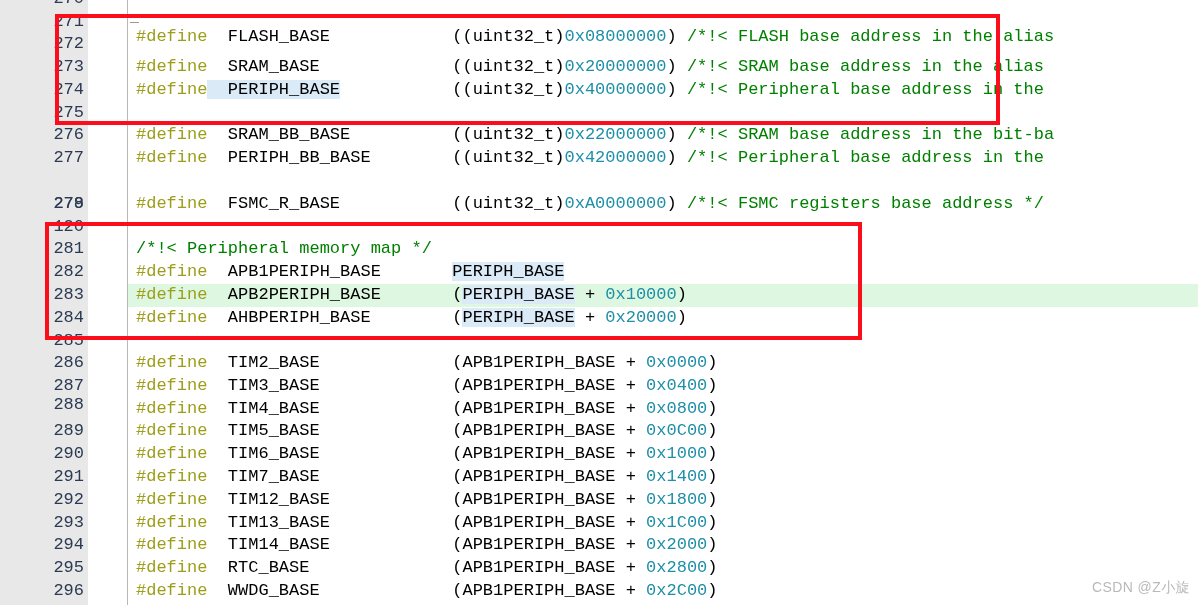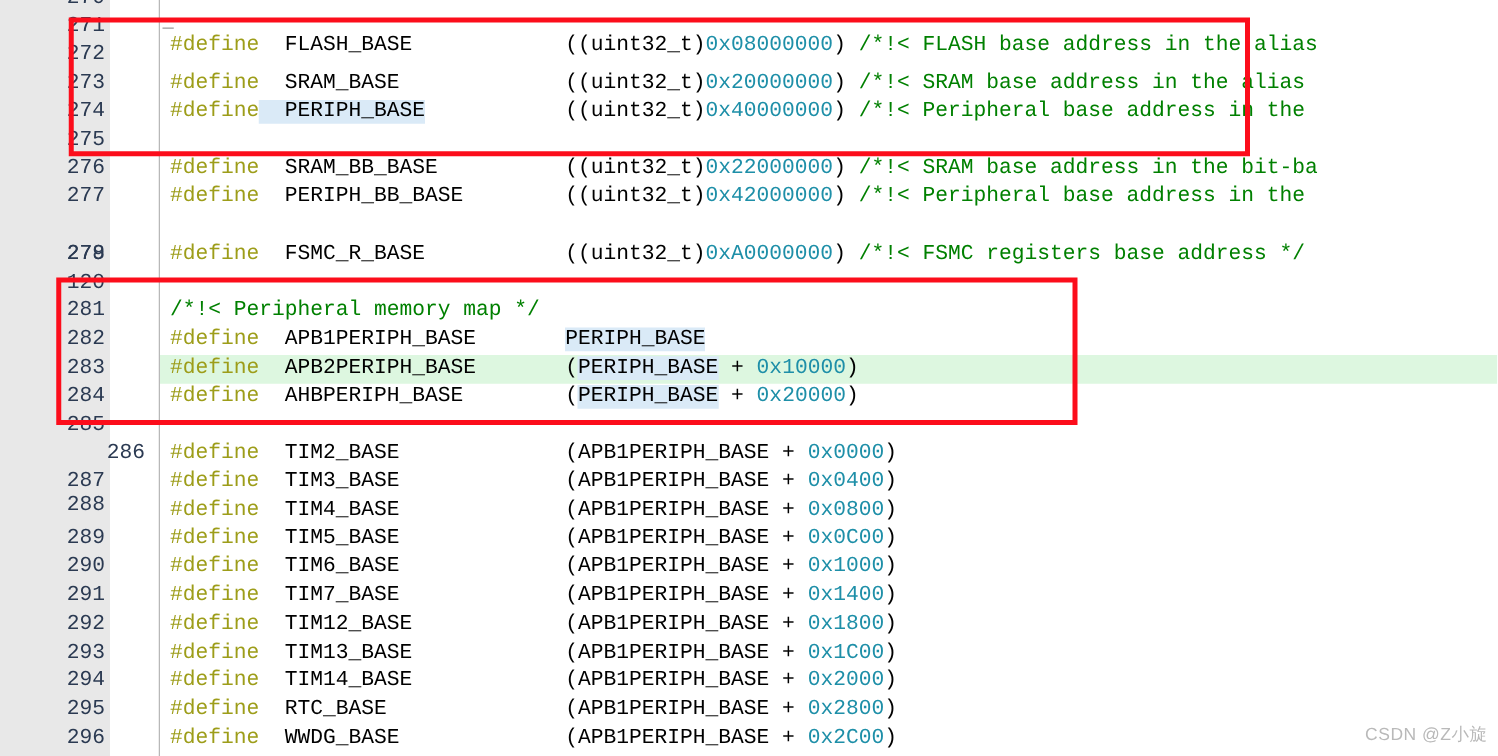--- a/index.html
+++ b/index.html
@@ -181,21 +181,21 @@
       <div class="lnum" style="top: 124px;">276</div>
       <div class="lnum" style="top: 147px;">277</div>
       <div class="lnum" style="top: 170px; margin-top: 23px;">278</div>
       <div class="lnum" style="top: 193px;">279</div>
       <div class="lnum" style="top: 216px;">120</div>
       <div class="lnum" style="top: 238px;">281</div>
       <div class="lnum" style="top: 261px;">282</div>
       <div class="lnum" style="top: 284px;">283</div>
       <div class="lnum" style="top: 307px;">284</div>
       <div class="lnum" style="top: 330px;">285</div>
-      <div class="lnum" style="top: 352px; margin-left: 32px;">286</div>
+      <div class="lnum" style="top: 352px;">286</div>
       <div class="lnum" style="top: 375px;">287</div>
       <div class="lnum" style="top: 394px;">288</div>
       <div class="lnum" style="top: 420px;">289</div>
       <div class="lnum" style="top: 443px;">290</div>
       <div class="lnum" style="top: 466px;">291</div>
       <div class="lnum" style="top: 489px;">292</div>
       <div class="lnum" style="top: 512px;">293</div>
       <div class="lnum" style="top: 534px;">294</div>
       <div class="lnum" style="top: 557px;">295</div>
       <div class="lnum" style="top: 580px;">296</div>

